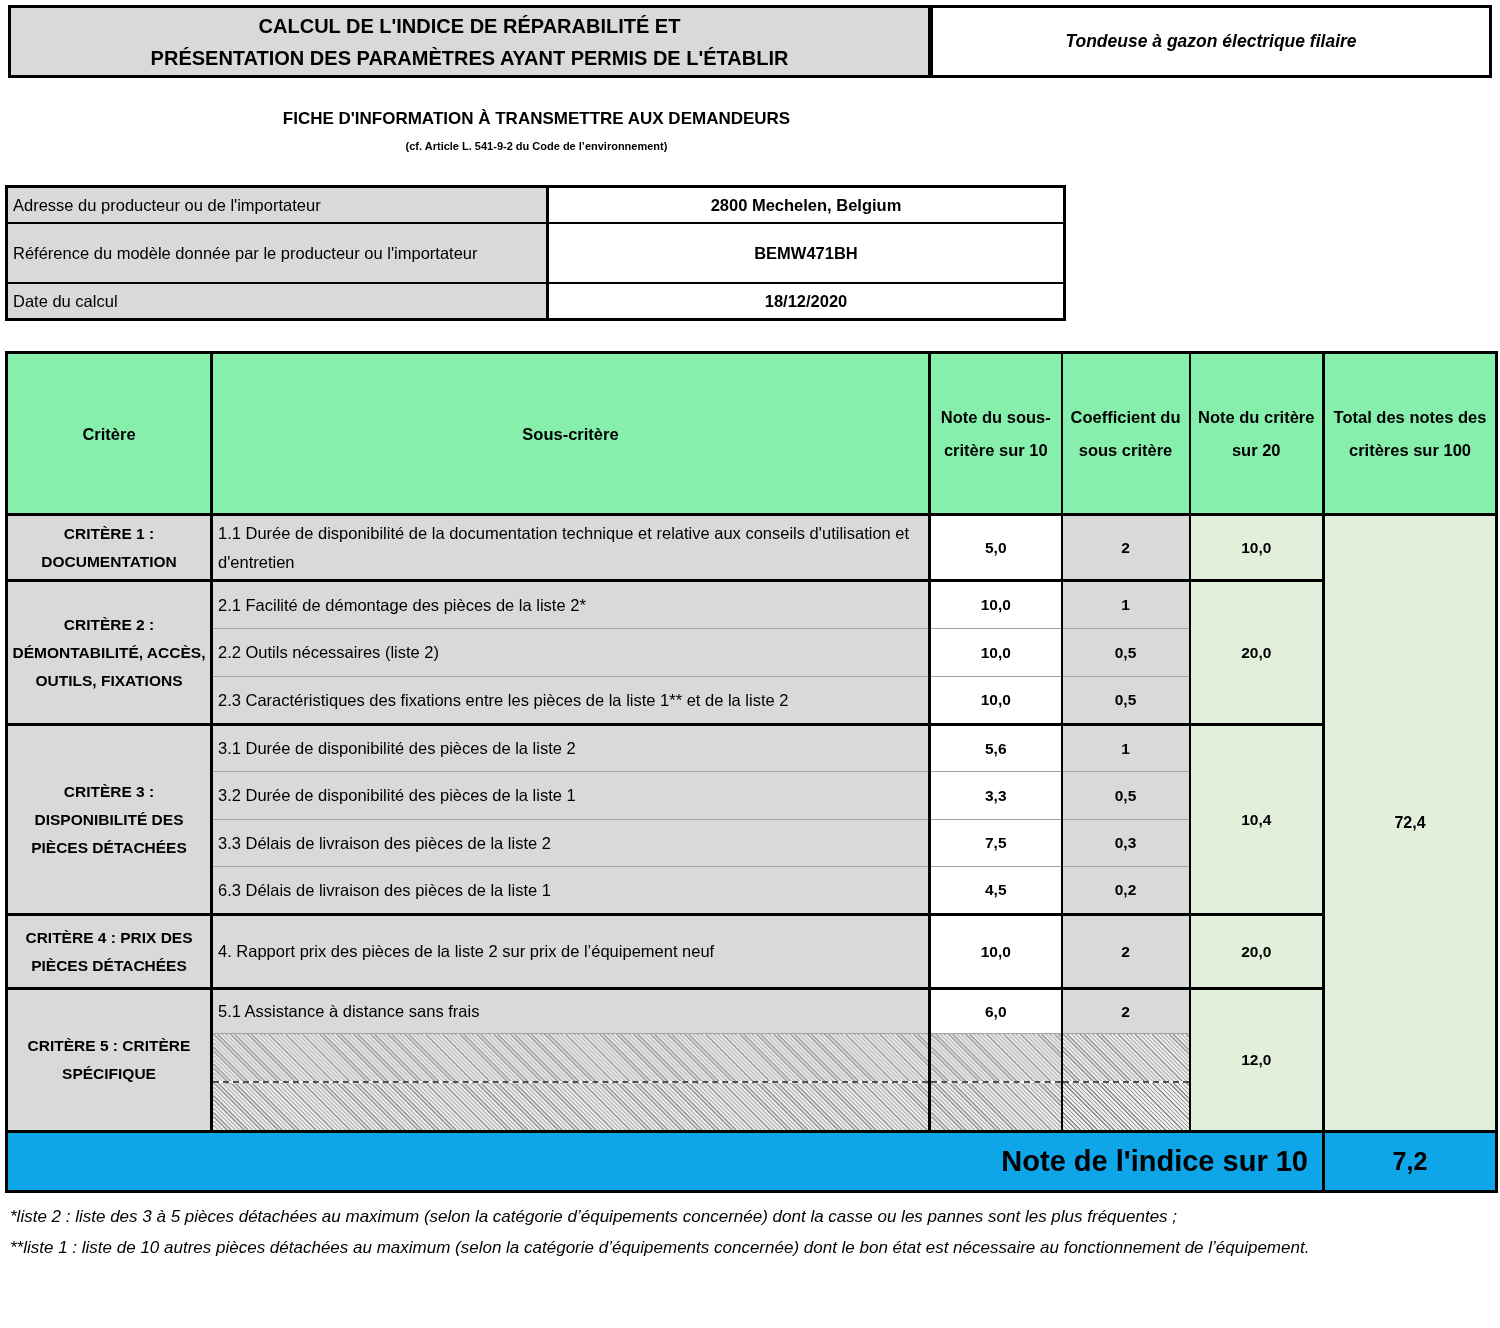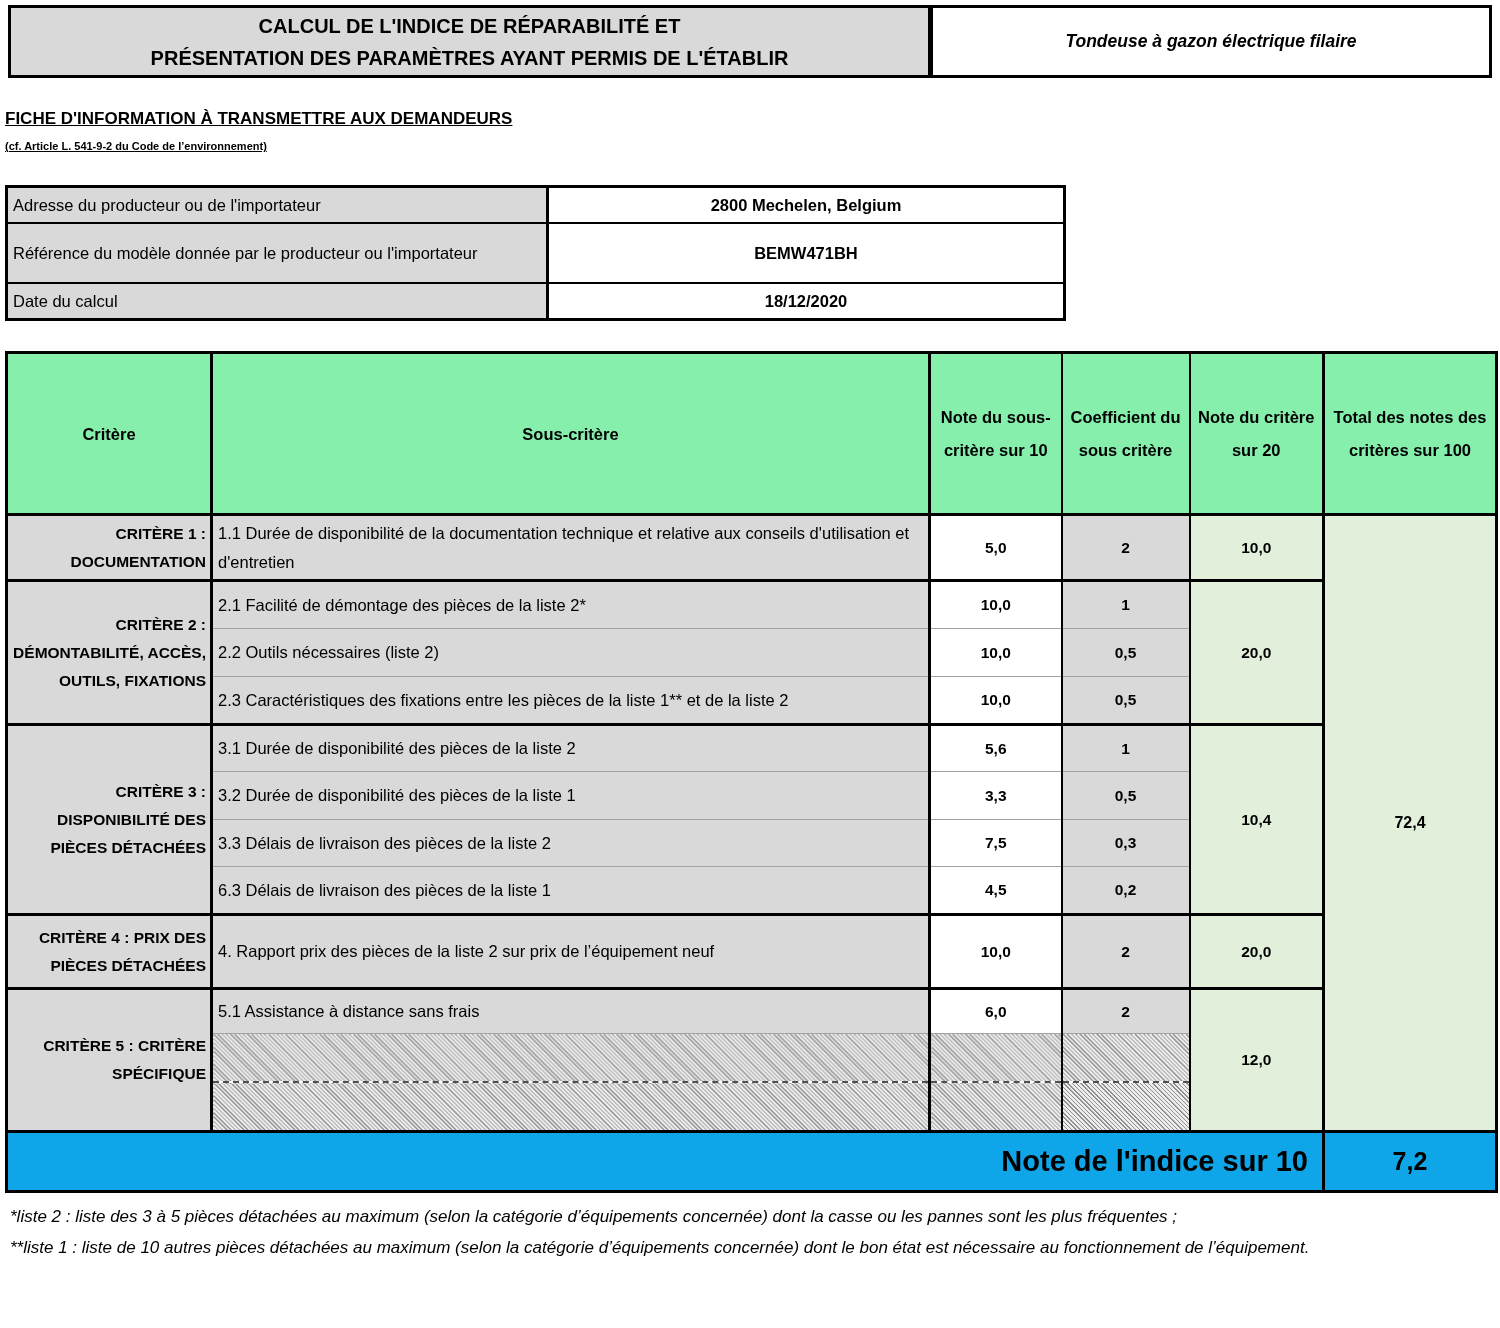--- a/index.html
+++ b/index.html
@@ -20,21 +20,21 @@
     text-align: right;
   }
   .title-box .line { font-weight: bold; font-size: 20px; line-height: 1.6; }
   .product-box {
     flex: 1; margin-left: -1px; background: #fff; border: 3px solid #000;
     display: flex; justify-content: center; align-items: center;
     font-weight: bold; font-style: italic; font-size: 17.5px;
   }
 
   
-  .subtitle { width: 1063px; margin: 31px 0 0 5px; text-align: left; text-decoration: underline; }
+  .subtitle { width: 1063px; margin: 31px 0 0 5px; text-align: center; }
   .subtitle .s1 { font-weight: bold; font-size: 17px; }
   .subtitle .s2 { font-weight: bold; font-size: 11px; margin-top: 11px; }
 
   
   table { border-collapse: collapse; table-layout: fixed; }
   .info-table { width: 1058px; margin: 33px 0 0 5px; border: 3px solid #000; }
   .info-table td { border: 2px solid #000; vertical-align: middle; }
   .info-table td.lbl {
     background: #d9d9d9; border-right: 3px solid #000;
     font-size: 16.5px; padding: 3px 8px 3px 5px; line-height: 1.7;
@@ -49,21 +49,21 @@
     text-align: center; line-height: 1.95; border-bottom: 3px solid #000;
   }
   td.c1 { border-right: 3px solid #000; }
   td.c2 { border-right: 3px solid #000; }
   td.c3 { border-right: 2px solid #000; }
   td.c4 { border-right: 2px solid #000; }
   td.c5 { border-right: 3px solid #000; }
 
   td.crit {
     background: #d9d9d9; font-weight: bold; font-size: 15.5px;
-    text-align: right; line-height: 1.8; padding: 2px 4px;
+    text-align: center; line-height: 1.8; padding: 2px 4px;
   }
   td.sous {
     background: #d9d9d9; font-size: 16.5px; text-align: left;
     padding: 2px 8px 2px 5px; line-height: 1.75;
   }
   td.note { background: #ffffff; font-weight: bold; font-size: 15.5px; text-align: center; }
   td.coef { background: #d9d9d9; font-weight: bold; font-size: 15.5px; text-align: center; }
   td.n20  { background: #e2efda; font-weight: bold; font-size: 15.5px; text-align: center; }
   td.tot  { background: #e2efda; font-weight: bold; font-size: 16px; text-align: center; }
 

